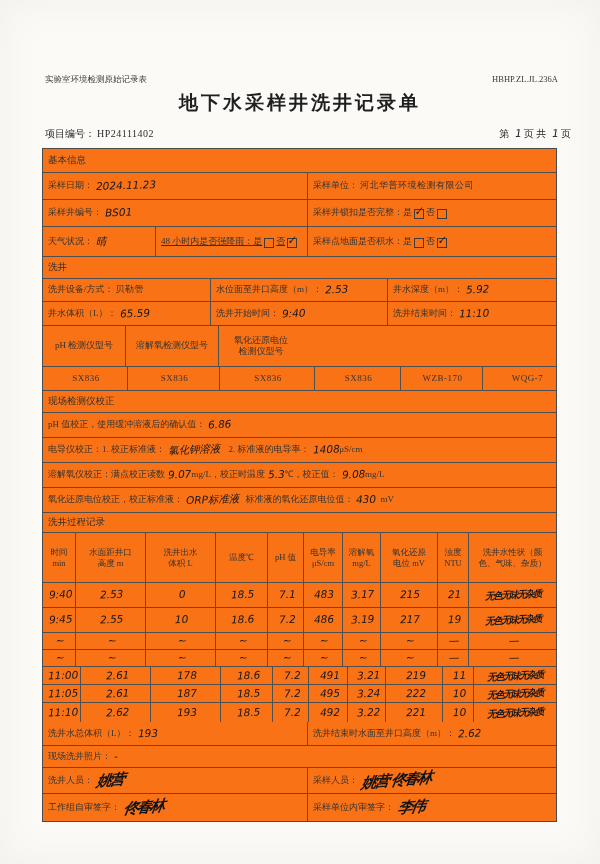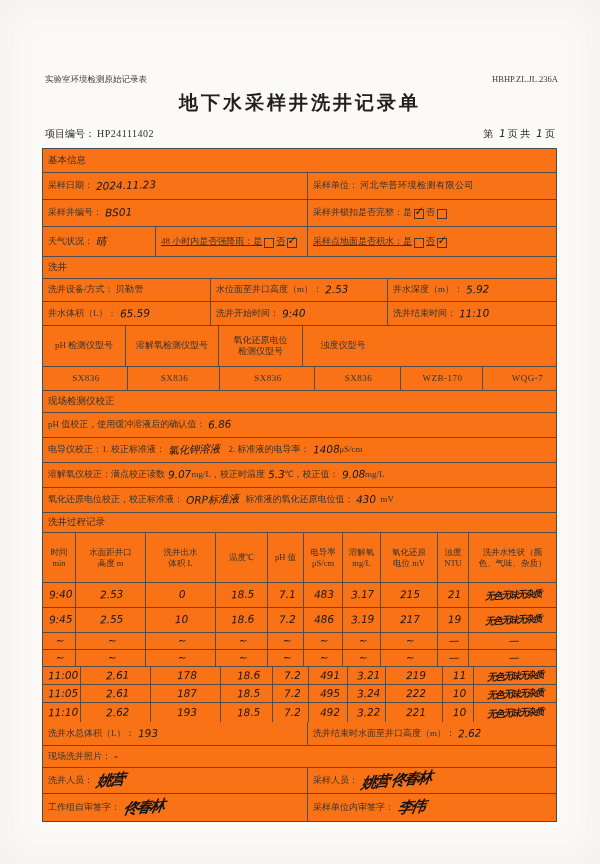--- a/index.html
+++ b/index.html
@@ -3,21 +3,21 @@
 <meta charset="utf-8">
 <style>
   html,body{margin:0;padding:0;background:#e8e8e6;}
   .page{position:relative;width:600px;height:864px;background:#fbfaf7;margin:0 auto;
         font-family:"Liberation Serif",serif;color:#2b2b2b;overflow:hidden;
         box-shadow:inset 0 0 40px rgba(120,120,110,0.08);}
   .tophdr{position:absolute;top:74px;left:45px;right:42px;display:flex;justify-content:space-between;
           font-size:8.5px;color:#3a3a3a;}
   .title{position:absolute;top:90px;left:0;width:100%;text-align:center;font-size:19px;
          font-weight:bold;letter-spacing:3px;color:#1f1f1f;}
-  .projrow{position:absolute;top:127px;left:45px;right:45px;display:flex;justify-content:space-between;
+  .projrow{position:absolute;top:127px;left:45px;right:29px;display:flex;justify-content:space-between;
            font-size:10px;color:#2b2b2b;text-align:center;}
   .form{position:absolute;top:148px;left:42px;width:515px;border:1px solid #4b4b4b;
         background:#f97316;box-sizing:border-box;}
   .row{display:flex;border-bottom:1px solid #4f4f4f;box-sizing:border-box;}
   .row:last-child{border-bottom:none;}
   .cell{border-right:1px solid #4f4f4f;box-sizing:border-box;padding:2px 5px;display:flex;
         align-items:center;font-size:9px;color:#333;overflow:visible;line-height:1.25;}
   .cell:last-child{border-right:none;}
   .full{flex:1 1 100%;}
   .sect{font-size:9.5px;color:#2e2e2e;}
@@ -30,21 +30,21 @@
        margin-left:4px;white-space:nowrap;}
   .scrawl{font-family:"DejaVu Sans",sans-serif;font-style:italic;font-weight:bold;color:#17171c;
           font-size:9.5px;letter-spacing:-1.5px;display:inline-block;transform:rotate(-3deg);white-space:nowrap;}
   .box{display:inline-block;width:8px;height:8px;border:1px solid #3c3c3c;margin:0 2px 0 2px;
        position:relative;top:1px;flex:0 0 auto;}
   .box.checked::after{content:"\2713";position:absolute;left:-1px;top:-5px;font-size:11px;
        font-style:italic;color:#141418;transform:rotate(-8deg);}
   
   .hl{flex:0 0 265px;} .hr{flex:0 0 250px;}
   
-  .w1{flex:0 0 113px;} .w2{flex:0 0 152px;text-decoration:underline;} .w3{flex:0 0 250px;text-decoration:underline;}
+  .w1{flex:0 0 113px;} .w2{flex:0 0 152px;text-decoration:underline;} .w3{flex:0 0 250px;}
   
   .t1{flex:0 0 168px;} .t2{flex:0 0 177px;} .t3{flex:0 0 170px;}
   
   .ic0{flex:0 0 83px;} .ic1{flex:0 0 90px;} .ic2{flex:0 0 93px;}
   .ic3{flex:0 0 84px;} .ic4{flex:0 0 80px;} .ic5{flex:0 0 85px;}
   .ch{justify-content:center;text-align:center;white-space:pre-line;}
   .cv{justify-content:center;text-align:center;}
   
   .pc0{flex:0 0 33px;} .pc1{flex:0 0 70px;} .pc2{flex:0 0 70px;} .pc3{flex:0 0 52px;}
   .pc4{flex:0 0 36px;} .pc5{flex:0 0 39px;} .pc6{flex:0 0 38px;} .pc7{flex:0 0 57px;}
@@ -162,21 +162,20 @@
         <span class="lbl">洗井结束时间：</span>
         <span class="hw">11:10</span>
       </div>
     </div>
 
     <div class="row" style="height:41px" id="instr-head">
         <div class="cell ic0 ch">pH 检测仪型号</div>
         <div class="cell ic2 ch">溶解氧检测仪型号</div>
         <div class="cell ic3 ch">氧化还原电位
 检测仪型号</div>
-        <div class="cell ic4 ch">浊度仪型号</div>
       </div>
     <div class="row" style="height:24px" id="instr-vals">
         <div class="cell ic0 cv typed">SX836</div>
         <div class="cell ic1 cv typed">SX836</div>
         <div class="cell ic2 cv typed">SX836</div>
         <div class="cell ic3 cv typed">SX836</div>
         <div class="cell ic4 cv typed">WZB-170</div>
         <div class="cell ic5 cv typed">WQG-7</div>
       </div>
 

